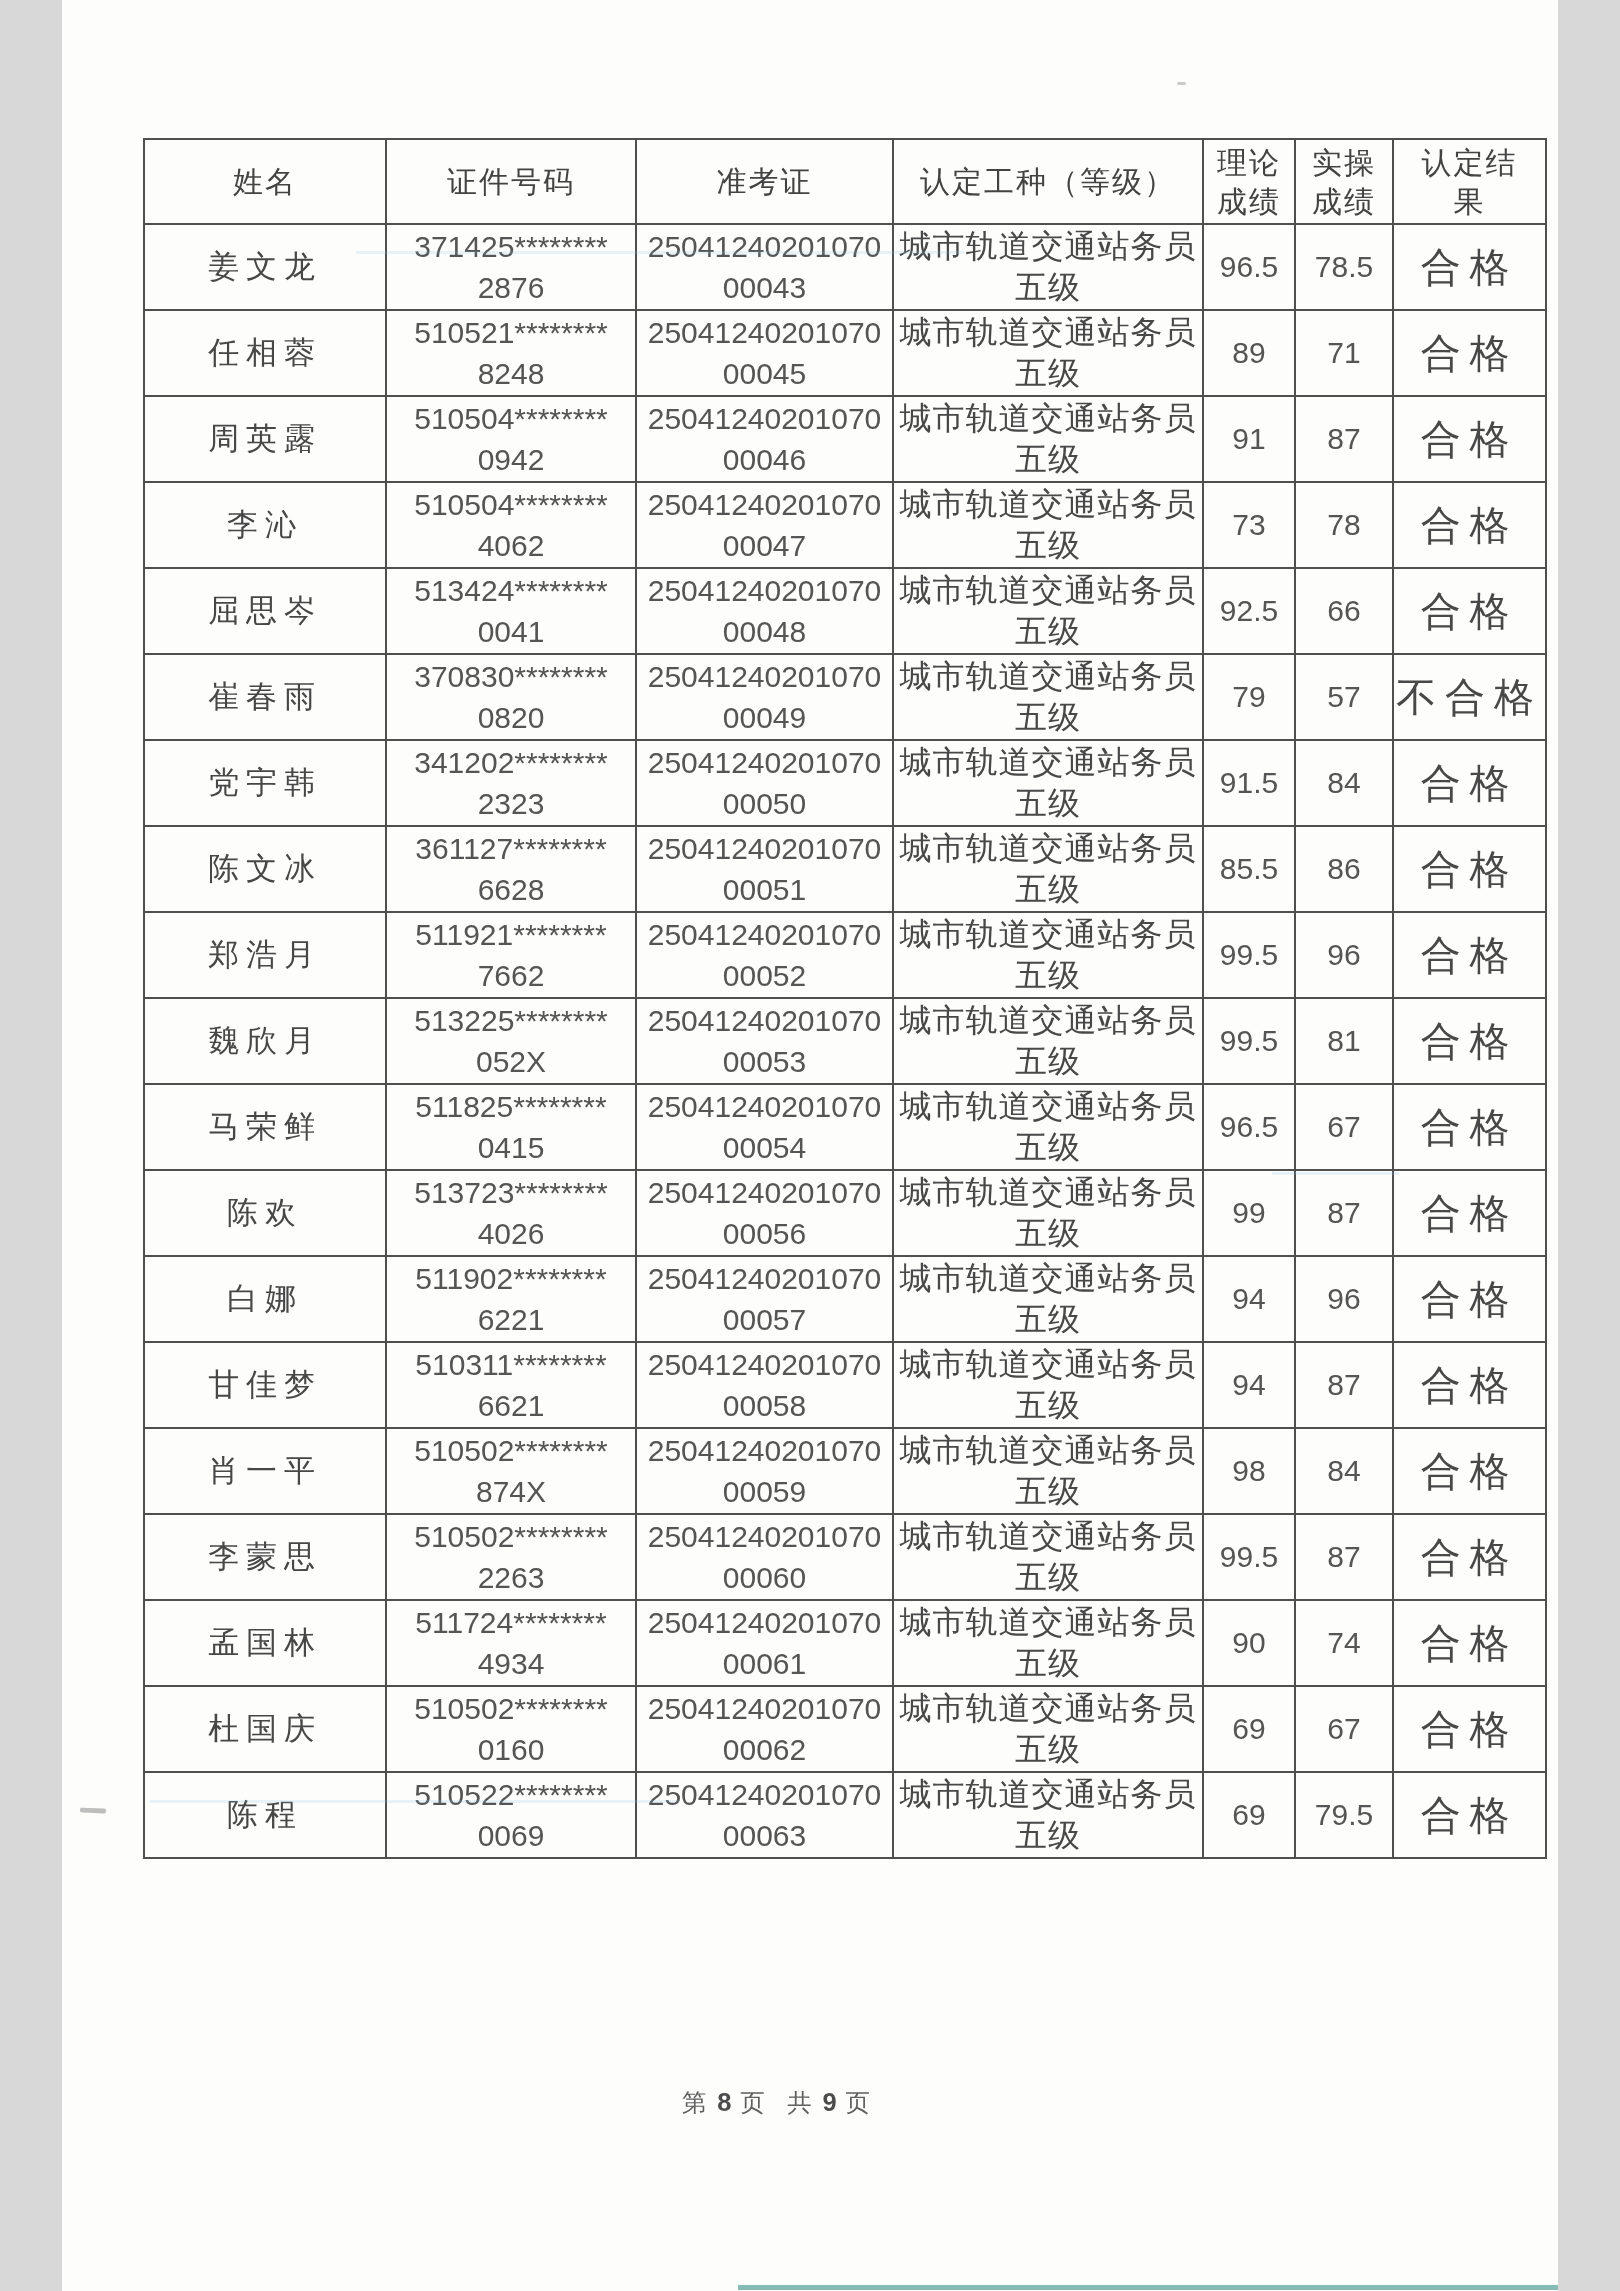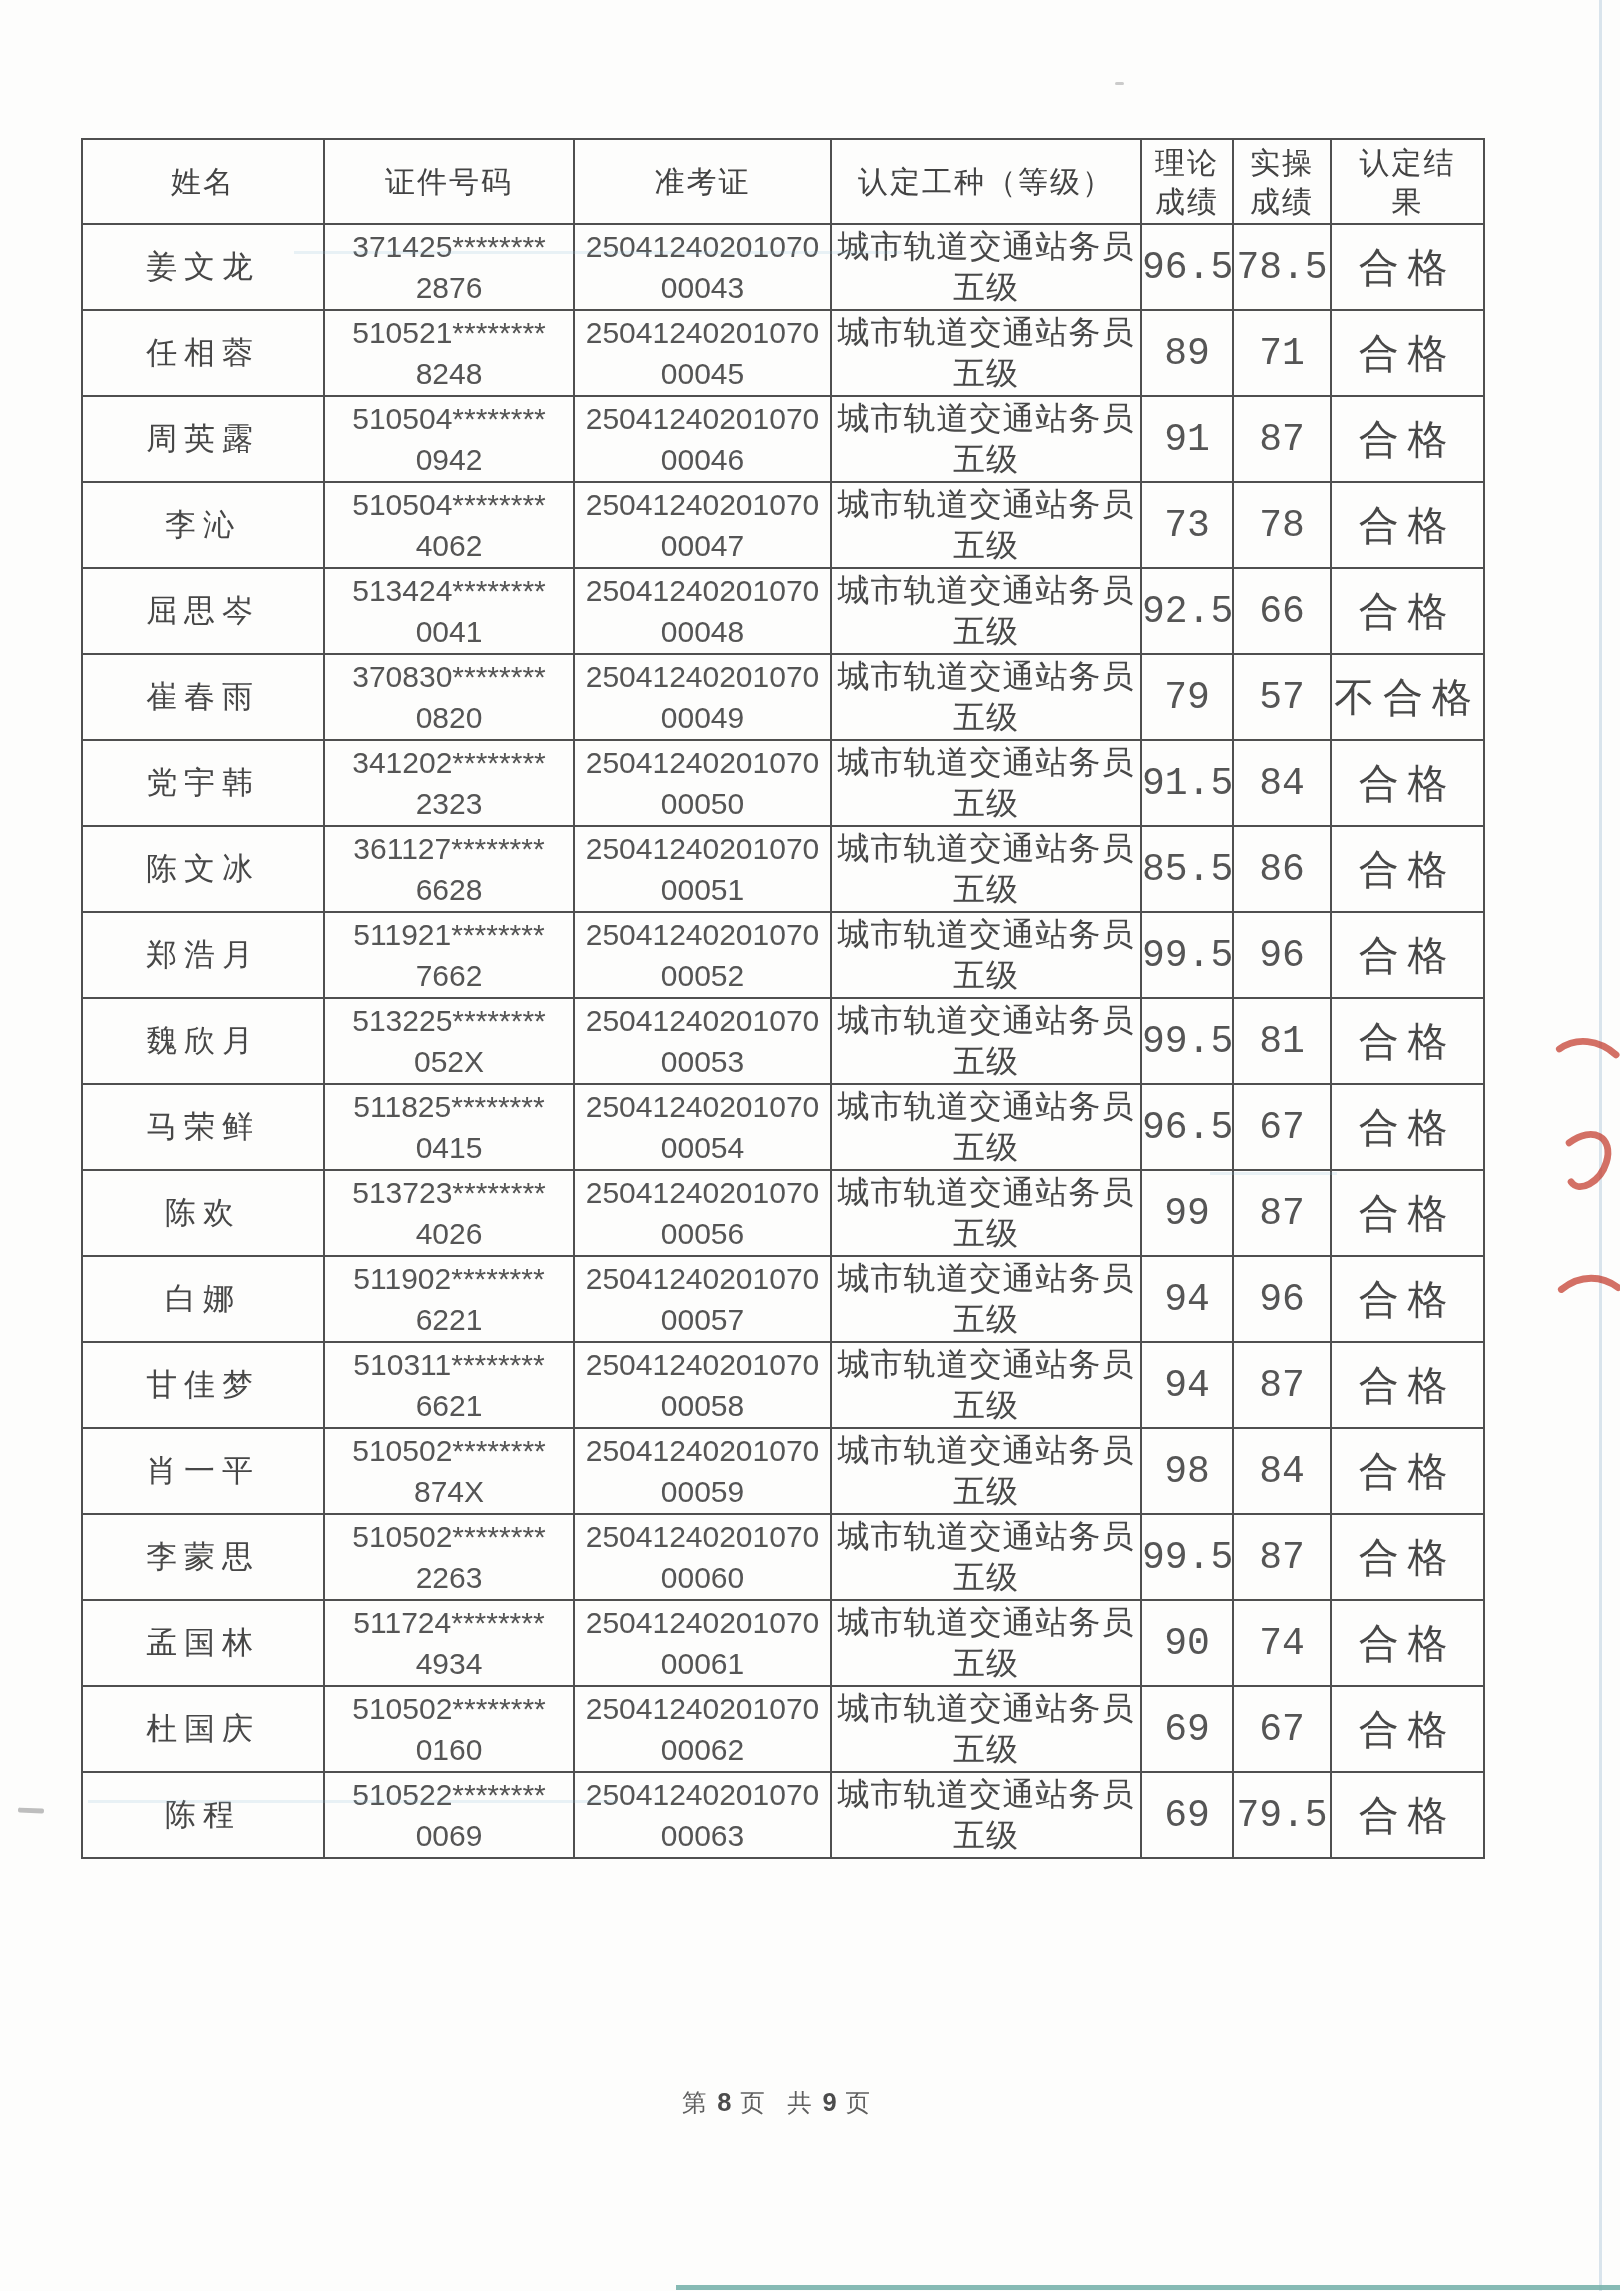--- a/index.html
+++ b/index.html
@@ -1,18 +1,18 @@
 <!DOCTYPE html>
 <html><head>
 <meta charset="utf-8">
 <style>
   * { margin:0; padding:0; box-sizing:border-box; }
   html,body { background:#d8d8d8; }
   .page {
-    position:relative; width:1620px; height:2292px; margin:0 auto;
+    position:relative; width:1496px; height:2292px; margin:0 auto;
     background:#fdfdfc; overflow:hidden;
     font-family:"Liberation Serif","DejaVu Serif",serif; color:#4a4a4a;padding-left:40px;
   }
   table.results {
     position:absolute; left:81px; top:138px; width:1402px;
     border-collapse:collapse; table-layout:fixed;
   }
   th, td {
     border:2px solid #4f4f4f; text-align:center; vertical-align:middle;
     padding:0; overflow:hidden;
@@ -20,21 +20,21 @@
   thead th {
     height:85px; font-size:30px; font-weight:normal; color:#434343;
     letter-spacing:2px; line-height:39px; word-break:break-all; padding:0 11.8px;
   }
   tbody tr { height:86px; }
   .cn { font-family:"Liberation Serif","DejaVu Serif",serif; }
   .num { font-family:"Liberation Sans","DejaVu Sans",sans-serif; color:#555; }
   .name { font-size:31px; letter-spacing:6.9px; color:#474747; }
   .two-line div { line-height:41px; font-size:30px; }
   .job div { font-size:32px; letter-spacing:1px; color:#484848; }
-  .score { font-size:38px;font-family:Liberation Mono, monospace; }
+  .score { font-size:30px; }
   .result { font-size:40px; letter-spacing:8.8px; color:#484848; }
   .footer {
     position:absolute; left:0; top:2086px; width:100%;
     text-align:center; transform:translateX(-33px);
     color:#5f5f5f; white-space:nowrap;
   }
   .f-cn { font-size:24.5px; letter-spacing:2px; margin:0 4.9px; }
   .f-num { font-family:"Liberation Sans","DejaVu Sans",sans-serif; font-weight:bold; font-size:25.5px; color:#4c4c4c; margin:0 3.9px; }
   .f-gap { margin-left:15.7px; }
   

